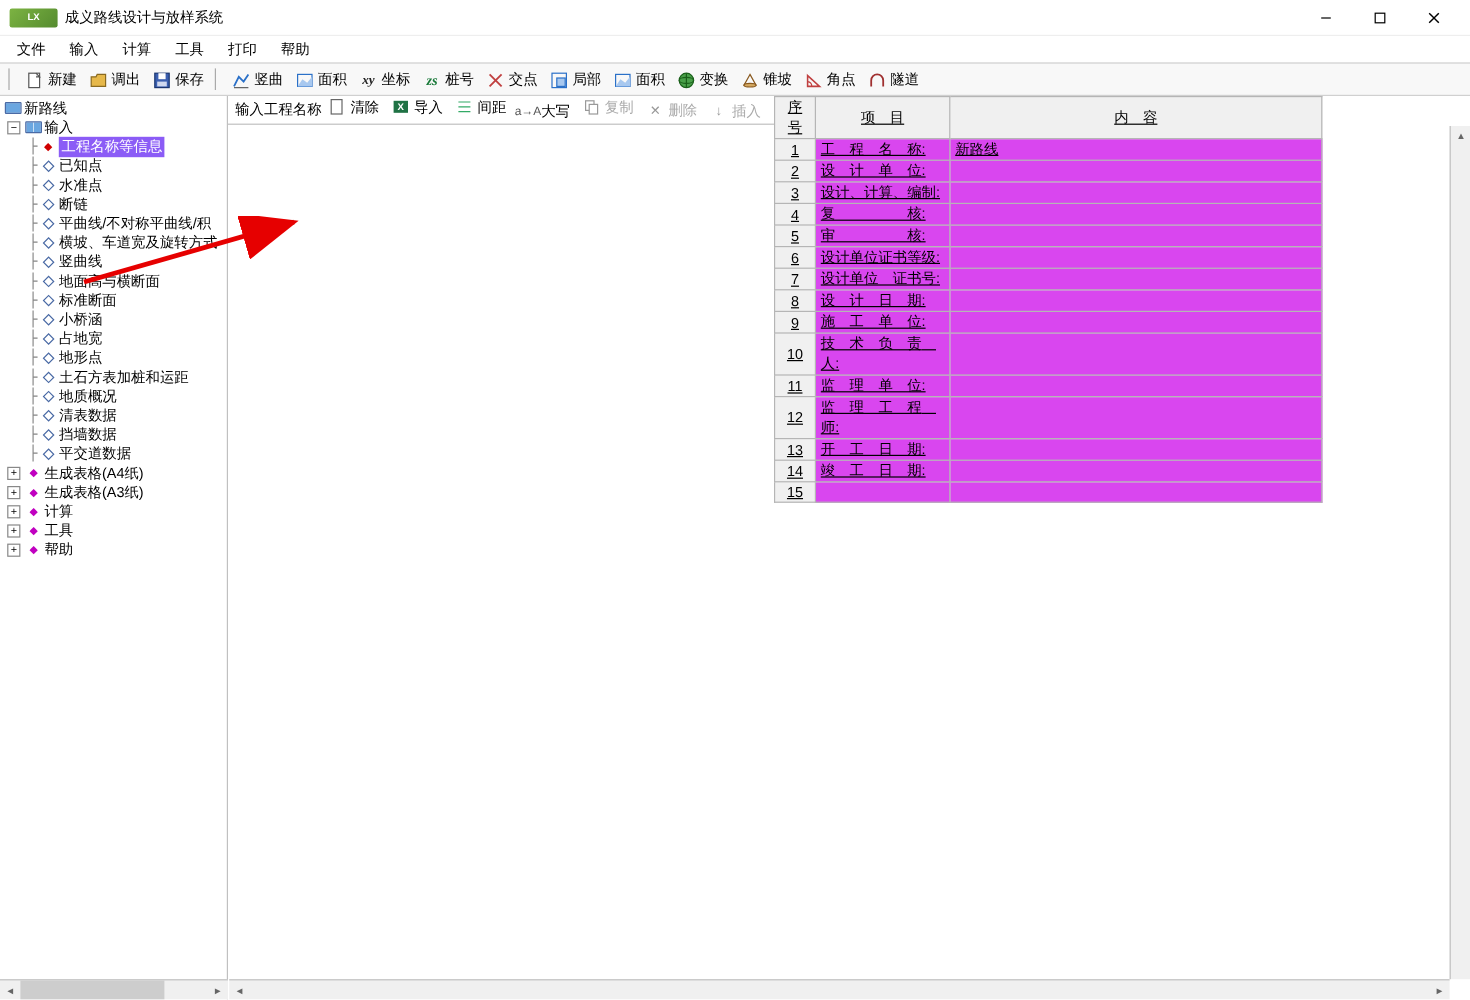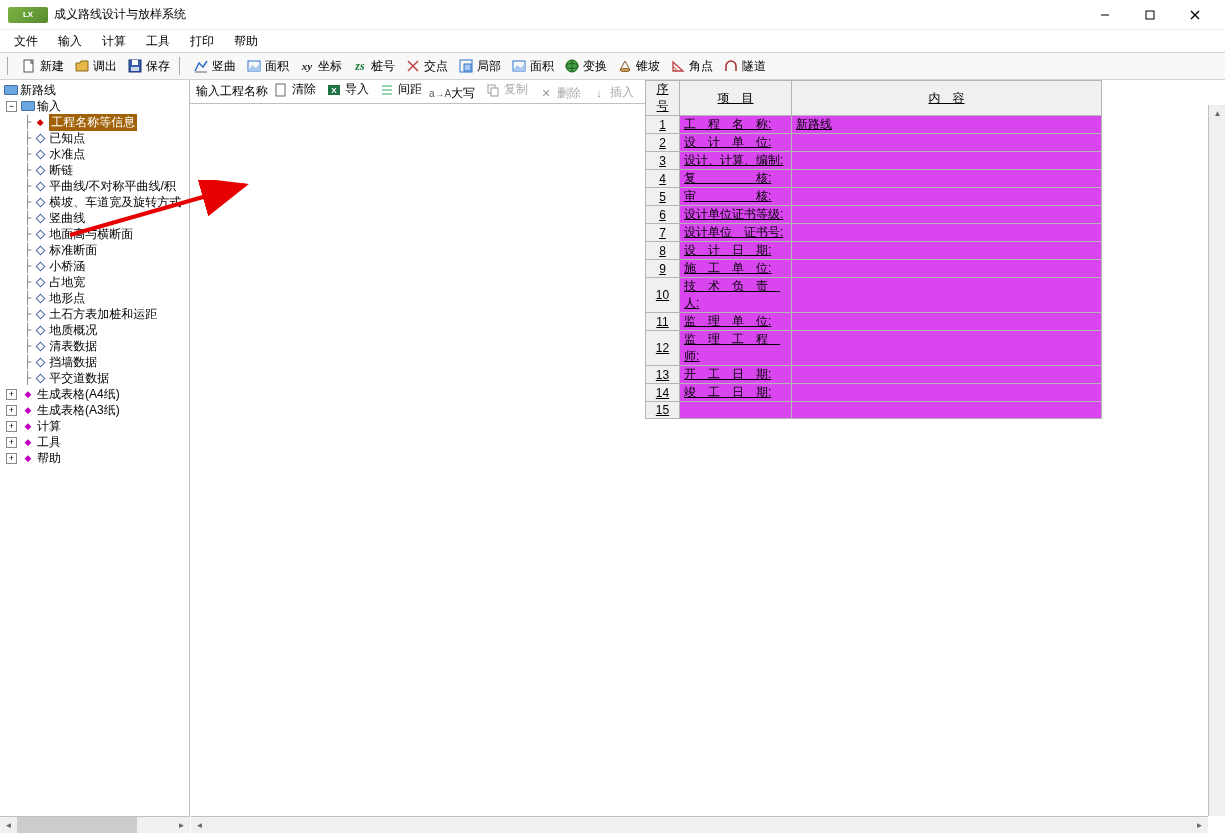--- a/index.html
+++ b/index.html
@@ -59,21 +59,21 @@
   display: flex;
   align-items: center;
   padding: 0 4px;
   border-top: 1px solid #d0d0d0;
   border-bottom: 1px solid #d0d0d0;
   background: #f8f8f8;
   gap: 2px;
 }
 .tool-btn {
   display: inline-flex;
-  align-items: center;
+  align-items: flex-end;
   gap: 3px;
   padding: 2px 4px;
   cursor: pointer;
   height: 22px;
 }
 .tool-grip {
   width: 5px; height: 18px;
   border-left: 1px solid #aaa;
   margin: 0 3px;
 }
@@ -98,21 +98,21 @@
 .tree ul { list-style: none; padding-left: 0; }
 .tree li { white-space: nowrap; }
 .tree .node {
   display: flex;
   align-items: center;
   height: 16px;
   padding-left: 2px;
   cursor: pointer;
 }
 .tree .node.selected .label {
-  background: #a16207;
+  background: #8b5cf6;
   color: #fff;
   padding: 0 2px;
 }
 .tree .expander {
   width: 11px; height: 11px;
   border: 1px solid #888;
   display: inline-flex;
   align-items: center;
   justify-content: center;
   font-size: 9px;

